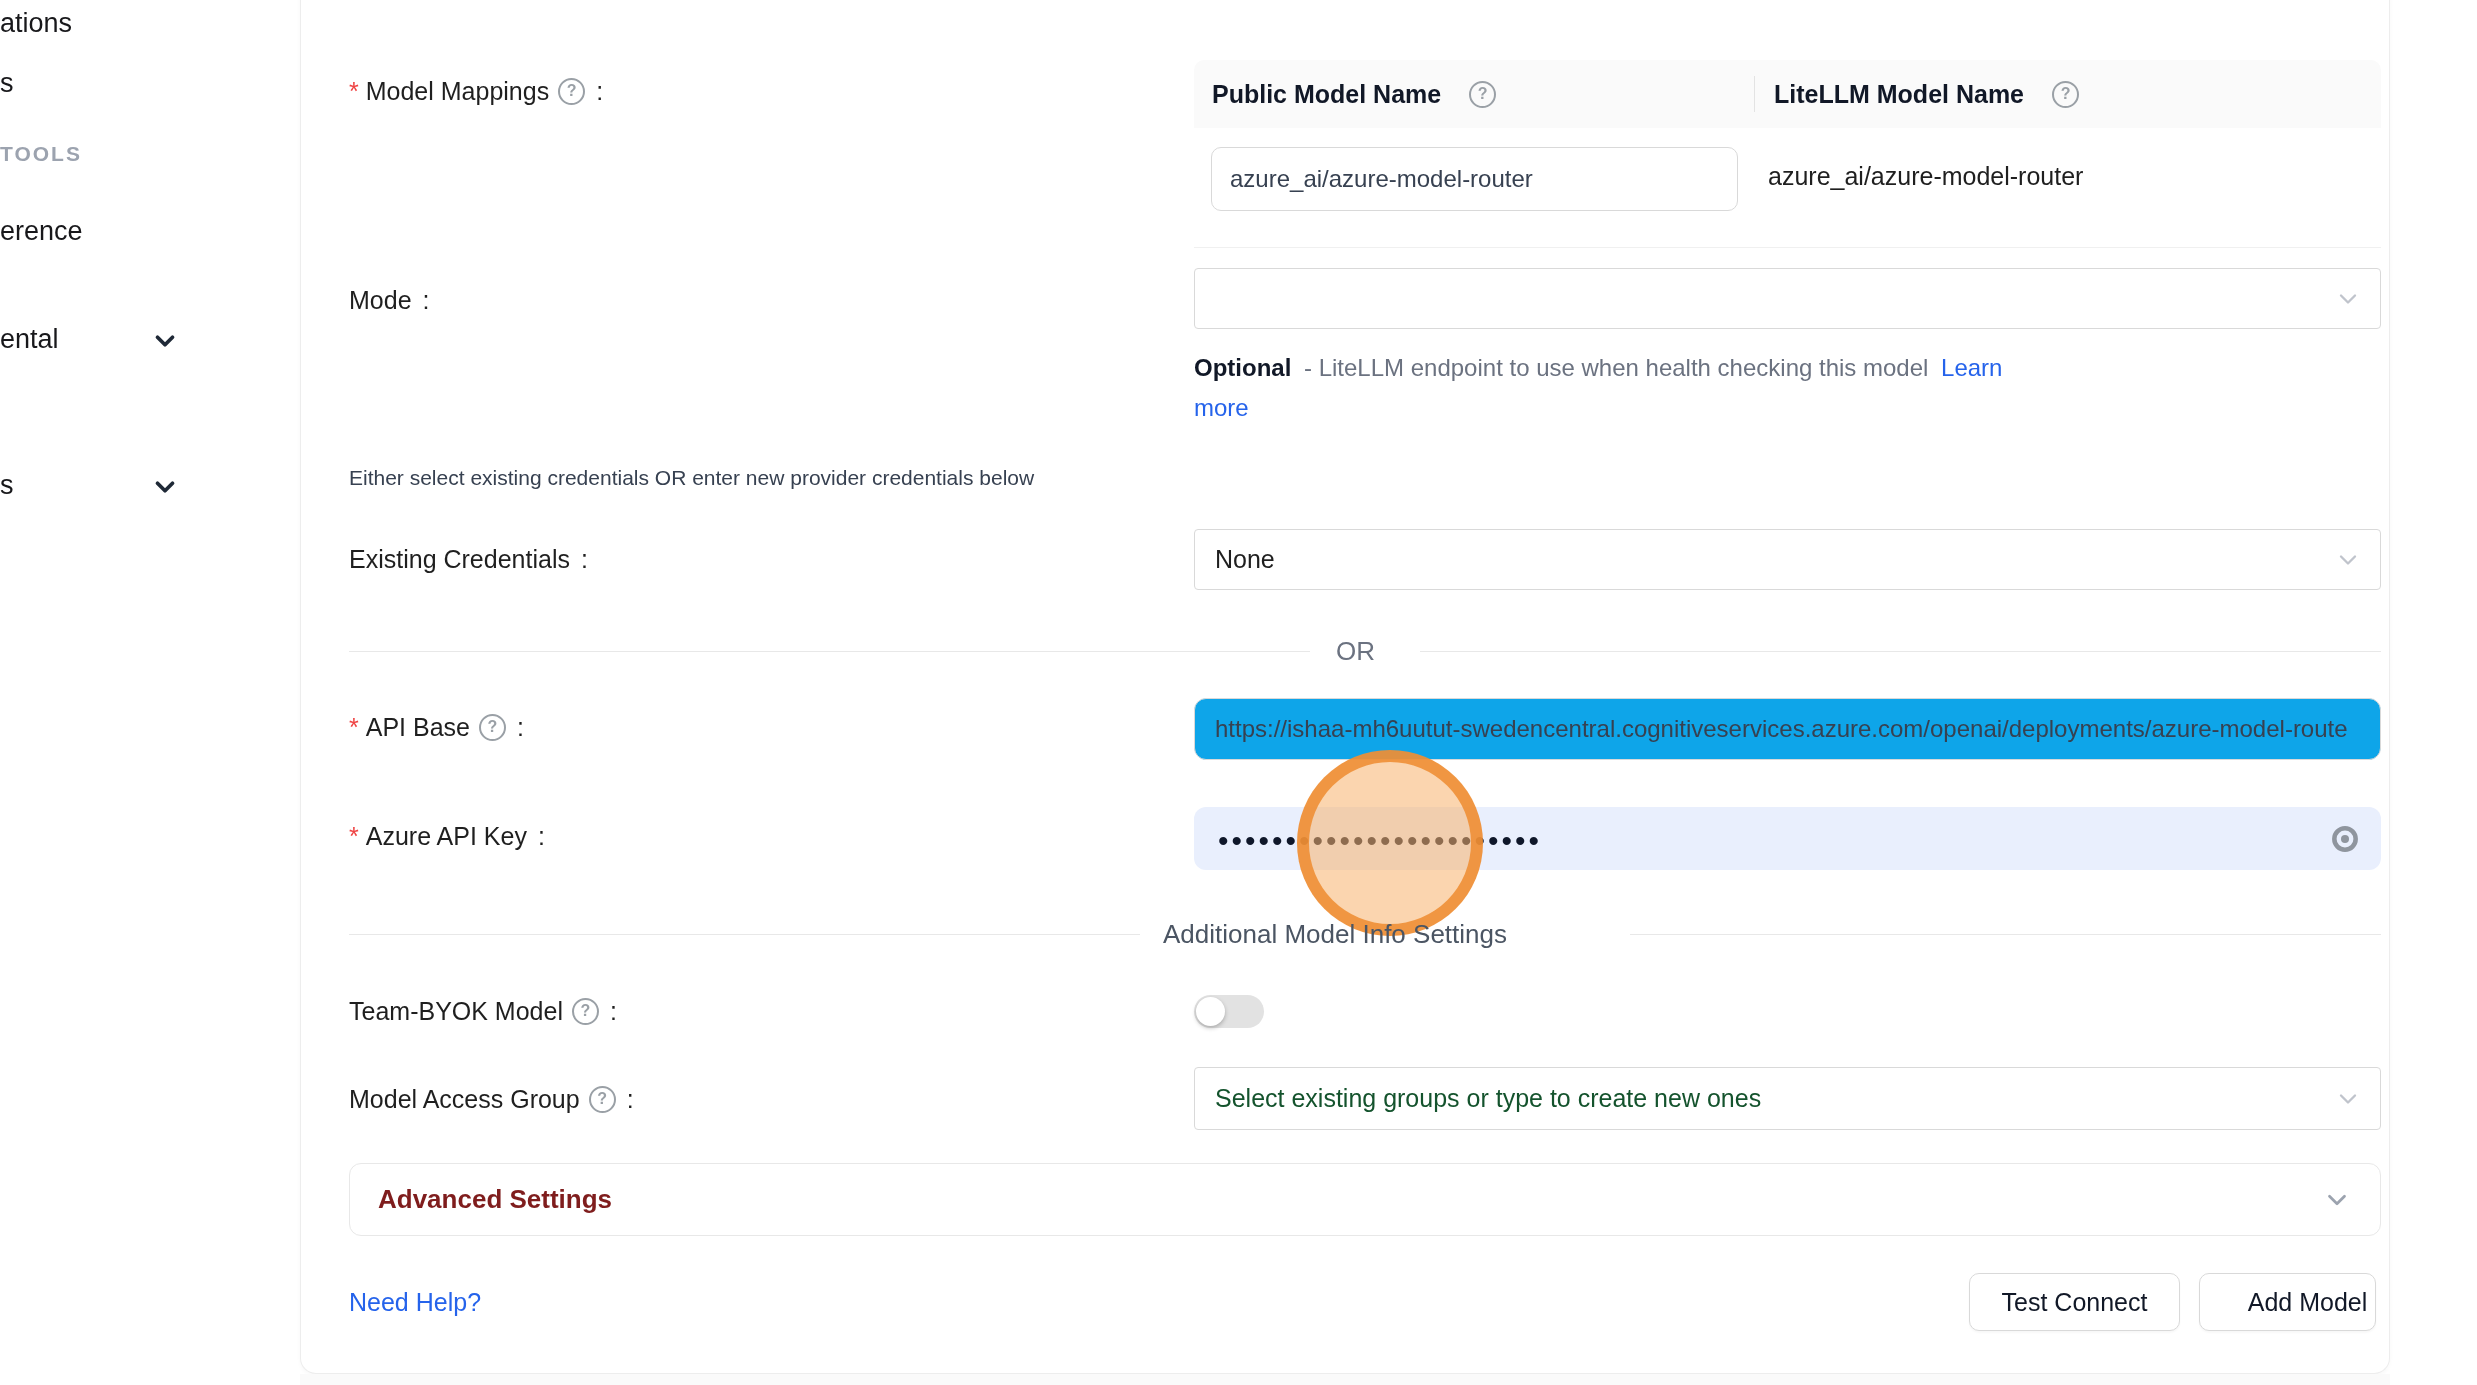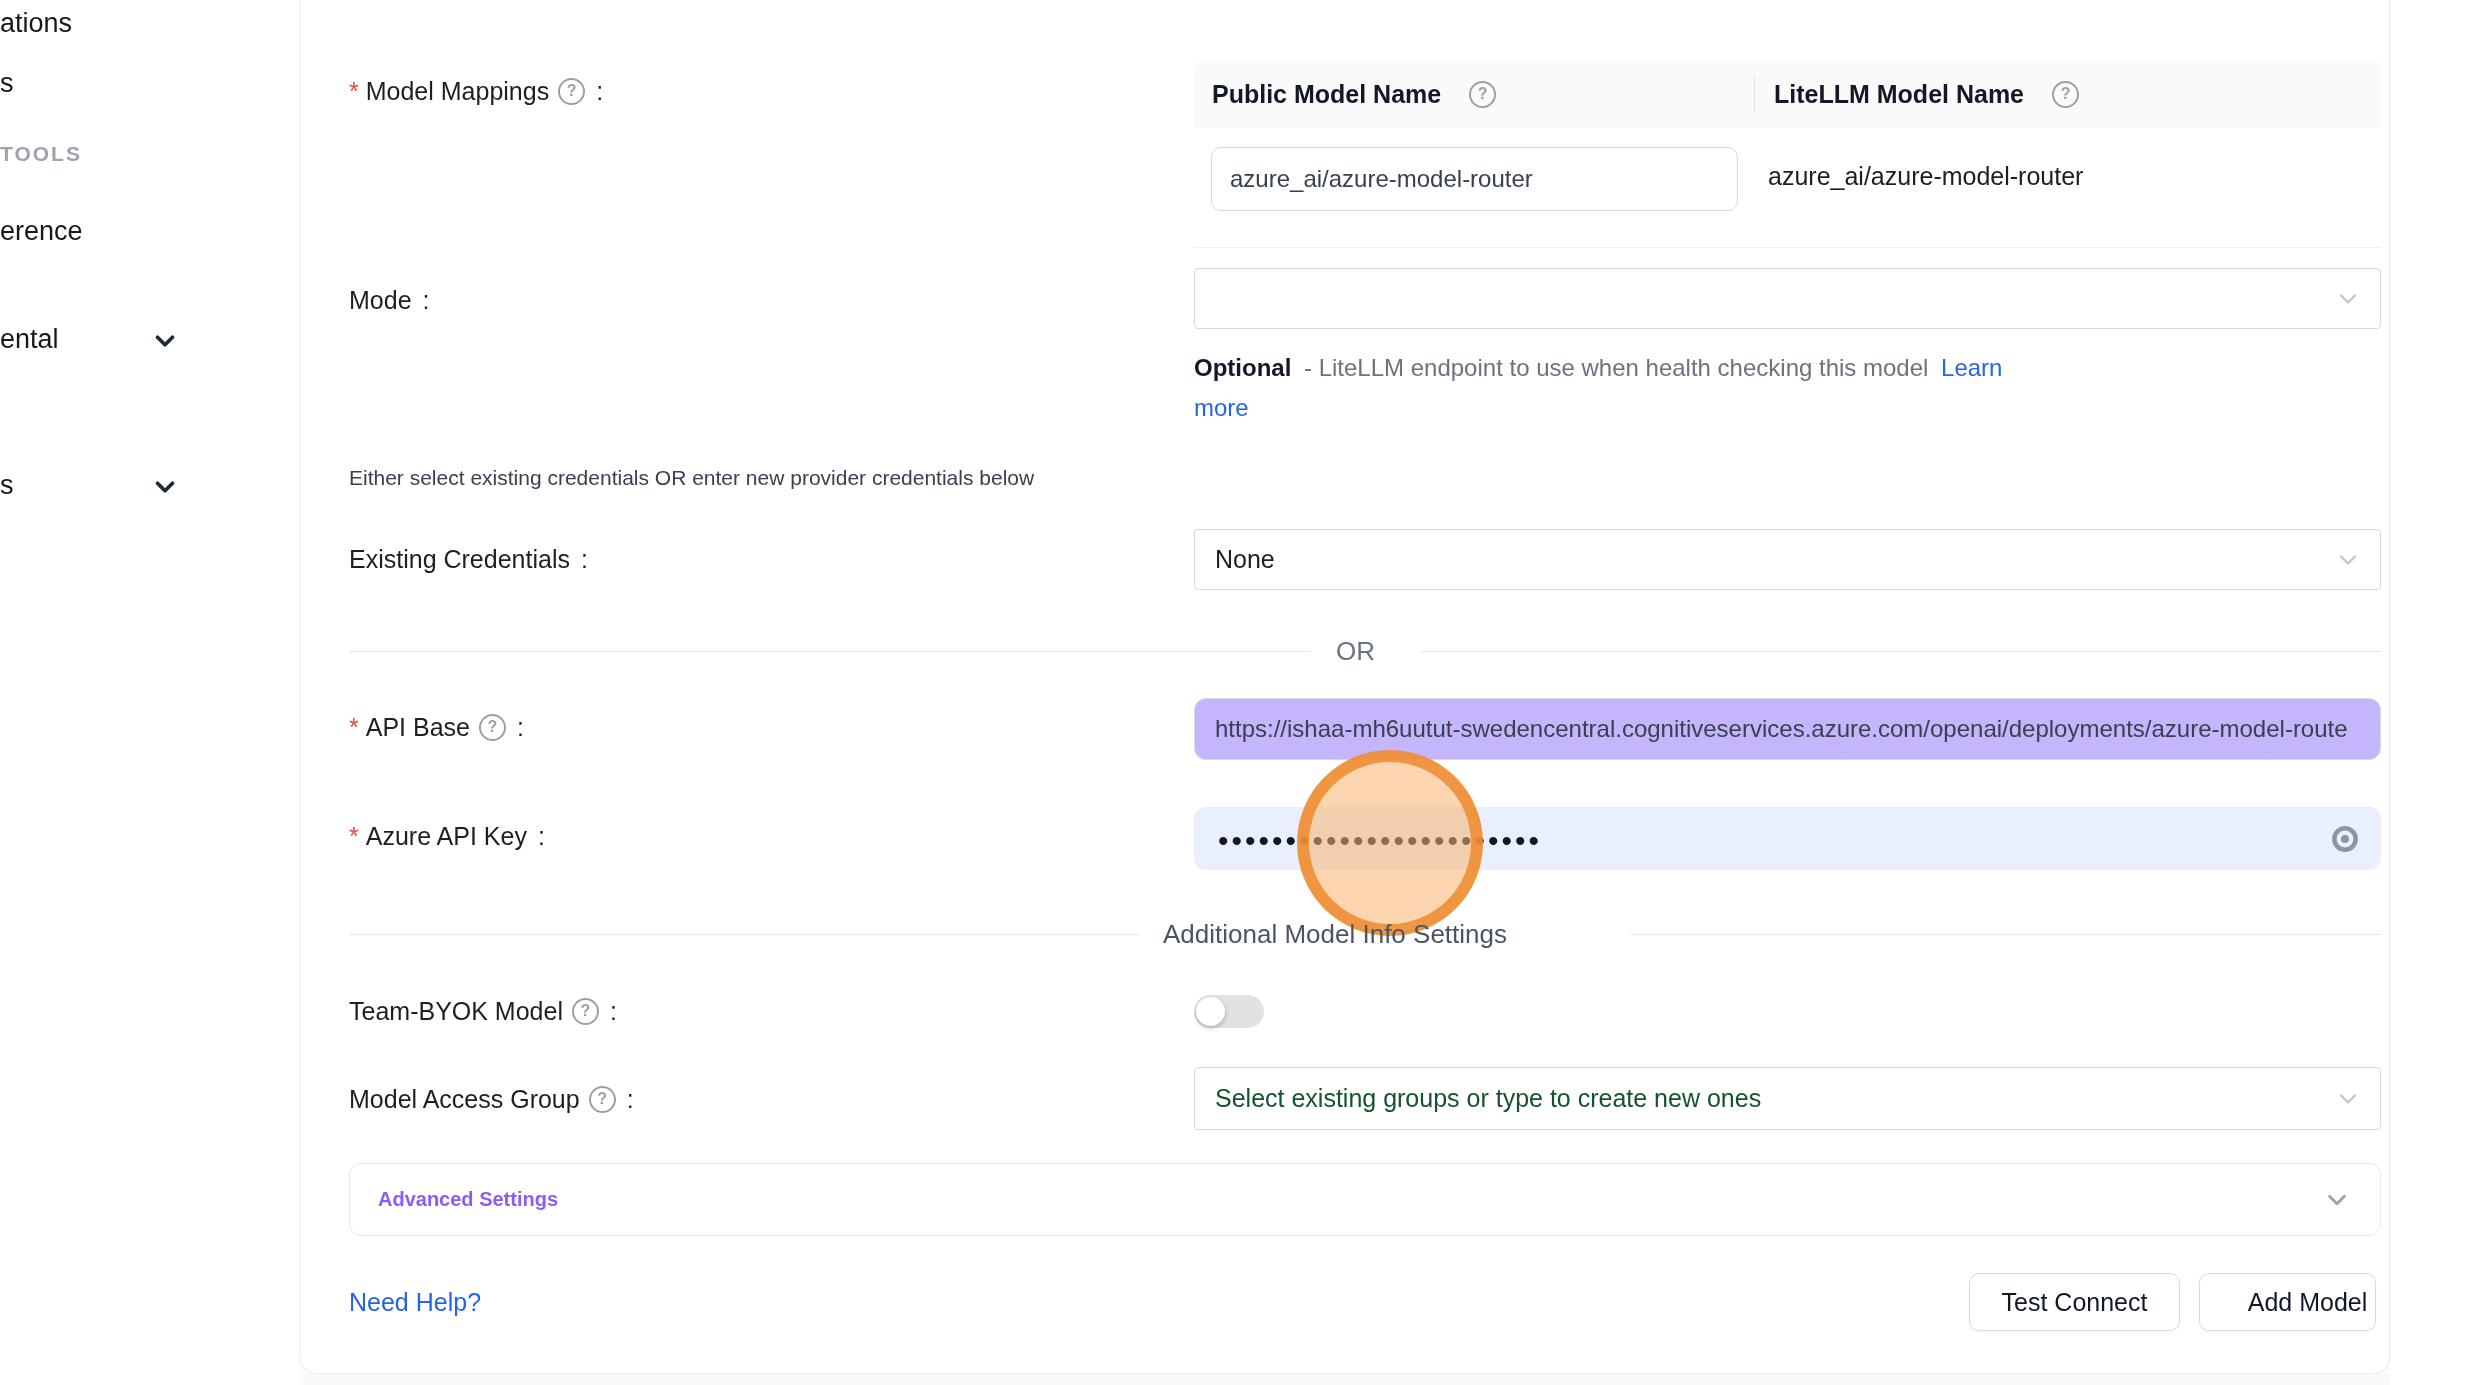--- a/index.html
+++ b/index.html
@@ -41,21 +41,21 @@
     border:1px solid #d9d9d9; border-radius:10px; background:#fff; font-size:24px;
     color:#374151; padding:0 18px; font-family:"Liberation Sans", sans-serif; }
   .lit-val { position:absolute; left:574px; top:34px; font-size:25px; color:#1f1f1f; }
 
   
   .sel { position:absolute; left:1194px; width:1187px; height:61px; background:#fff;
     border:1px solid #d9d9d9; border-radius:4px; display:flex; align-items:center;
     padding:0 56px 0 20px; font-size:25px; color:#1f1f1f; }
   .sel .chev { position:absolute; right:18px; top:50%; margin-top:-14px; }
   .sel .placeholder { color:#14532d; }
-  .txt-input { position:absolute; left:1194px; width:1187px; height:62px; background:#c4b5fd;
+  .txt-input { position:absolute; left:1194px; width:1187px; height:62px; background:#0ea5e9;
     border:1px solid #d9d9d9; border-radius:12px; font-size:24px; color:#374151;
     padding:0 20px; font-family:"Liberation Sans", sans-serif; overflow:hidden;
     white-space:nowrap; text-overflow:clip; }
 
   .mode-helper { position:absolute; left:1194px; top:348px; width:840px;
     font-size:24px; color:#6b7280; line-height:40px; }
   .mode-helper b { color:#111827; }
   .link-blue { color:#2563eb; cursor:pointer; }
 
   .note { position:absolute; left:349px; top:466px; font-size:21px; color:#374151; }
@@ -78,21 +78,21 @@
   
   .toggle { position:absolute; left:1194px; top:995px; width:70px; height:33px;
     background:#e2e2e2; border-radius:17px; cursor:pointer; }
   .toggle .knob { position:absolute; left:2px; top:2px; width:29px; height:29px;
     background:#fff; border-radius:50%; box-shadow:0 2px 4px rgba(0,0,0,0.25); }
 
   
   .adv-panel { position:absolute; left:349px; top:1163px; width:2032px; height:73px;
     border:1px solid #e8e8e8; border-radius:12px; background:#fff; display:flex;
     align-items:center; justify-content:space-between; padding:0 28px; cursor:pointer; }
-  .adv-title { font-size:20px; font-weight:700; color:#8b5cf6; }
+  .adv-title { font-size:26px; font-weight:700; color:#7f1d1d; }
 
   
   .need-help { position:absolute; left:349px; top:1288px; font-size:25px; color:#2563eb; cursor:pointer; }
   .btn { position:absolute; top:1273px; height:58px; background:#fff; border:1px solid #d9d9d9;
     border-radius:10px; font-size:25px; color:#111827; font-weight:500;
     display:flex; align-items:center; justify-content:center;
     box-shadow:0 2px 2px rgba(0,0,0,0.03); cursor:pointer;
     font-family:"Liberation Sans", sans-serif; }
   .btn-test { left:1969px; width:211px; }
   .btn-add { left:2199px; width:177px;padding-left:40px; }

